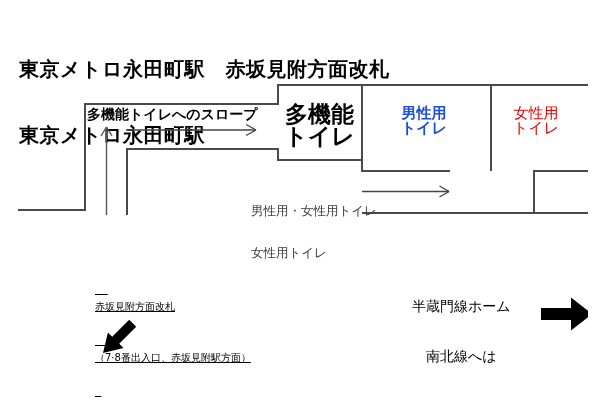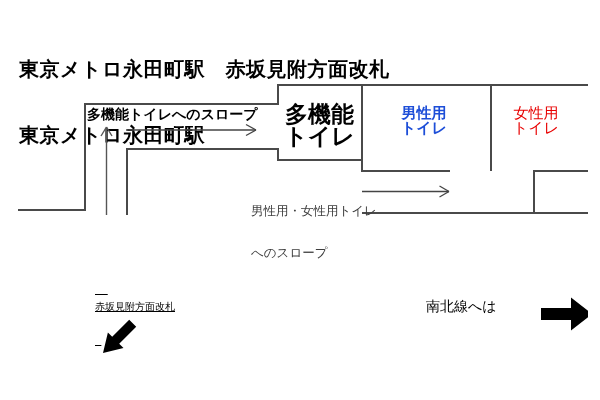--- a/index.html
+++ b/index.html
@@ -95,47 +95,49 @@
     <div>トイレ</div>
   </div>
   <div class="abs room-label" id="womens-room-label">
     <div>女性用</div>
     <div>トイレ</div>
   </div>
 
   <div class="abs" id="mf-ramp-label">多機能トイレへのスロープ</div>
   <div class="abs" id="mw-ramp-label">
     <div>男性用・女性用トイレ</div>
-    <div>へのスロープ</div>
+    <div>女性用トイレ</div>
   </div>
 
   <svg class="abs" style="left:100px;top:124px;" width="13" height="93">
     <line x1="6.5" y1="3" x2="6.5" y2="91" stroke="#555" stroke-width="1.4"></line>
     <line x1="6.5" y1="3" x2="1" y2="12" stroke="#555" stroke-width="1.4"></line>
     <line x1="6.5" y1="3" x2="12" y2="12" stroke="#555" stroke-width="1.4"></line>
   </svg>
   <svg class="abs" style="left:125px;top:122px;" width="135" height="15">
     <line x1="1" y1="8" x2="131" y2="8" stroke="#444" stroke-width="1.3"></line>
     <line x1="131" y1="8" x2="121" y2="2.5" stroke="#444" stroke-width="1.3"></line>
     <line x1="131" y1="8" x2="121" y2="13.5" stroke="#444" stroke-width="1.3"></line>
   </svg>
   <svg class="abs" style="left:361px;top:184px;" width="92" height="15">
     <line x1="1" y1="7.5" x2="88" y2="7.5" stroke="#444" stroke-width="1.3"></line>
     <line x1="88" y1="7.5" x2="78.5" y2="2" stroke="#444" stroke-width="1.3"></line>
     <line x1="88" y1="7.5" x2="78.5" y2="13" stroke="#444" stroke-width="1.3"></line>
   </svg>
 
   <div class="abs" id="gate-label">
     <div>赤坂見附方面改札</div>
+    <div>（7·8番出入口、赤坂見附駅方面）</div>
   </div>
   <svg class="abs" style="left:100px;top:314px;" width="40" height="42">
     <polygon points="3,39 23.5,34.1 19.2,29.8 36.2,12.8 29.2,5.8 12.2,22.8 7.9,18.5" fill="#000"></polygon>
   </svg>
 
   <div class="abs" id="platform-label">
+    <div>半蔵門線ホーム</div>
     <div>　南北線へは</div>
     
     
   </div>
   <svg class="abs" style="left:541px;top:297px;" width="52" height="34">
     <polygon points="0,11 30,11 30,0.5 51,17 30,33.5 30,23 0,23" fill="#000"></polygon>
   </svg>
 
 </div>
 

